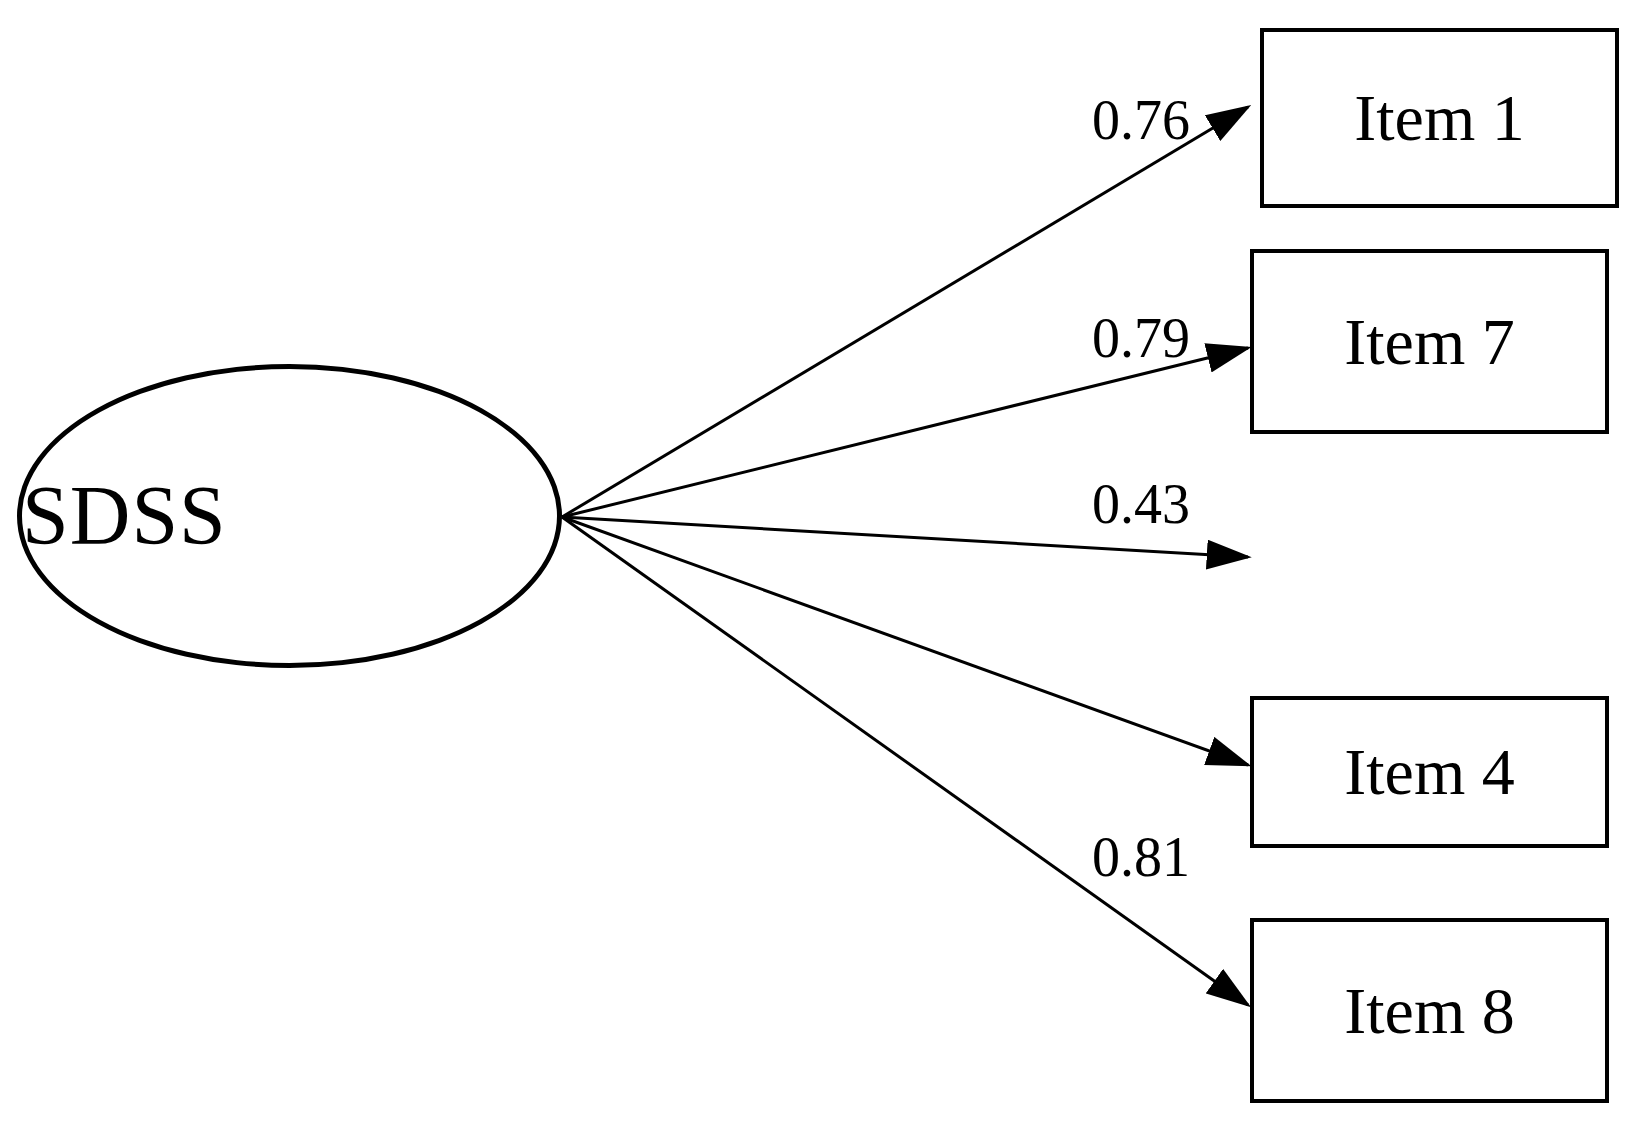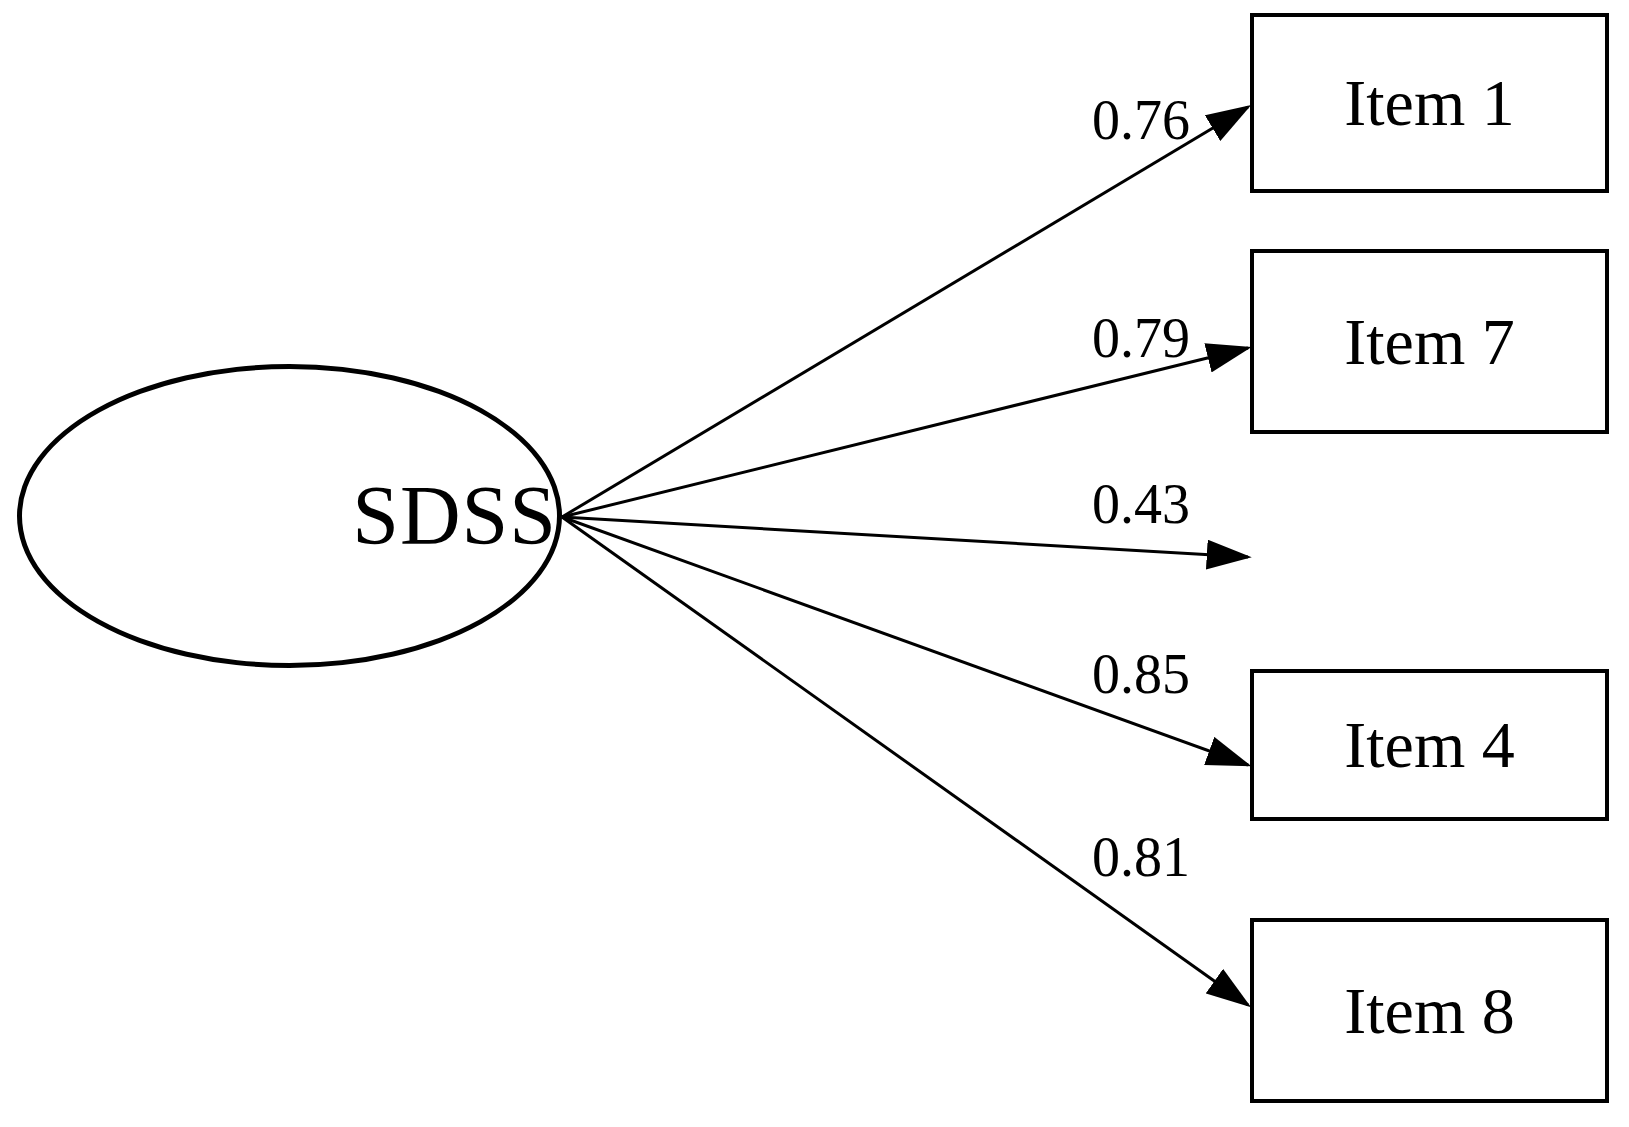--- a/index.html
+++ b/index.html
@@ -27,21 +27,21 @@
     position: absolute;
     left: 17px;
     top: 364px;
     width: 545px;
     height: 304px;
     border: 5px solid #000000;
     border-radius: 50%;
     box-sizing: border-box;
     display: flex;
     align-items: center;
-    justify-content: flex-end;
+    justify-content: flex-start;
   }
   .latent-label {
     font-size: 84px;
     line-height: 1;
     letter-spacing: 1px;
   }
   .item-box {
     position: absolute;
     left: 1250px;
     width: 359px;
@@ -83,32 +83,31 @@
     <line x1="562" y1="517" x2="1248" y2="348" stroke="#000000" stroke-width="3" marker-end="url(#ah)"></line>
     <line x1="562" y1="517" x2="1248" y2="557" stroke="#000000" stroke-width="3" marker-end="url(#ah)"></line>
     <line x1="562" y1="517" x2="1248" y2="765" stroke="#000000" stroke-width="3" marker-end="url(#ah)"></line>
     <line x1="562" y1="517" x2="1248" y2="1005" stroke="#000000" stroke-width="3" marker-end="url(#ah)"></line>
   </svg>
 
   <div class="latent-ellipse">
     <span class="latent-label">SDSS</span>
   </div>
 
-  <div class="item-box" style="top:13px;  height:180px;">
+  <div class="item-box" style="top:28px;  height:180px;margin-left:10px;">
     <span class="item-label">Item 1</span>
   </div>
   <div class="item-box" style="top:249px; height:185px;">
     <span class="item-label">Item 7</span>
   </div>
-  <div class="item-box" style="top:669px; height:152px;">
+  <div class="item-box" style="top:696px; height:152px;">
     <span class="item-label">Item 4</span>
   </div>
   <div class="item-box" style="top:918px; height:185px;">
     <span class="item-label">Item 8</span>
   </div>
 
   <span class="loading-label" style="top:76px;">0.76</span>
   <span class="loading-label" style="top:294px;">0.79</span>
   <span class="loading-label" style="top:460px;">0.43</span>
-  <span class="loading-label" style="top:630px;">0.85</span>
   <span class="loading-label" style="top:813px;">0.81</span>
 
 </div>
 
 </body></html>

